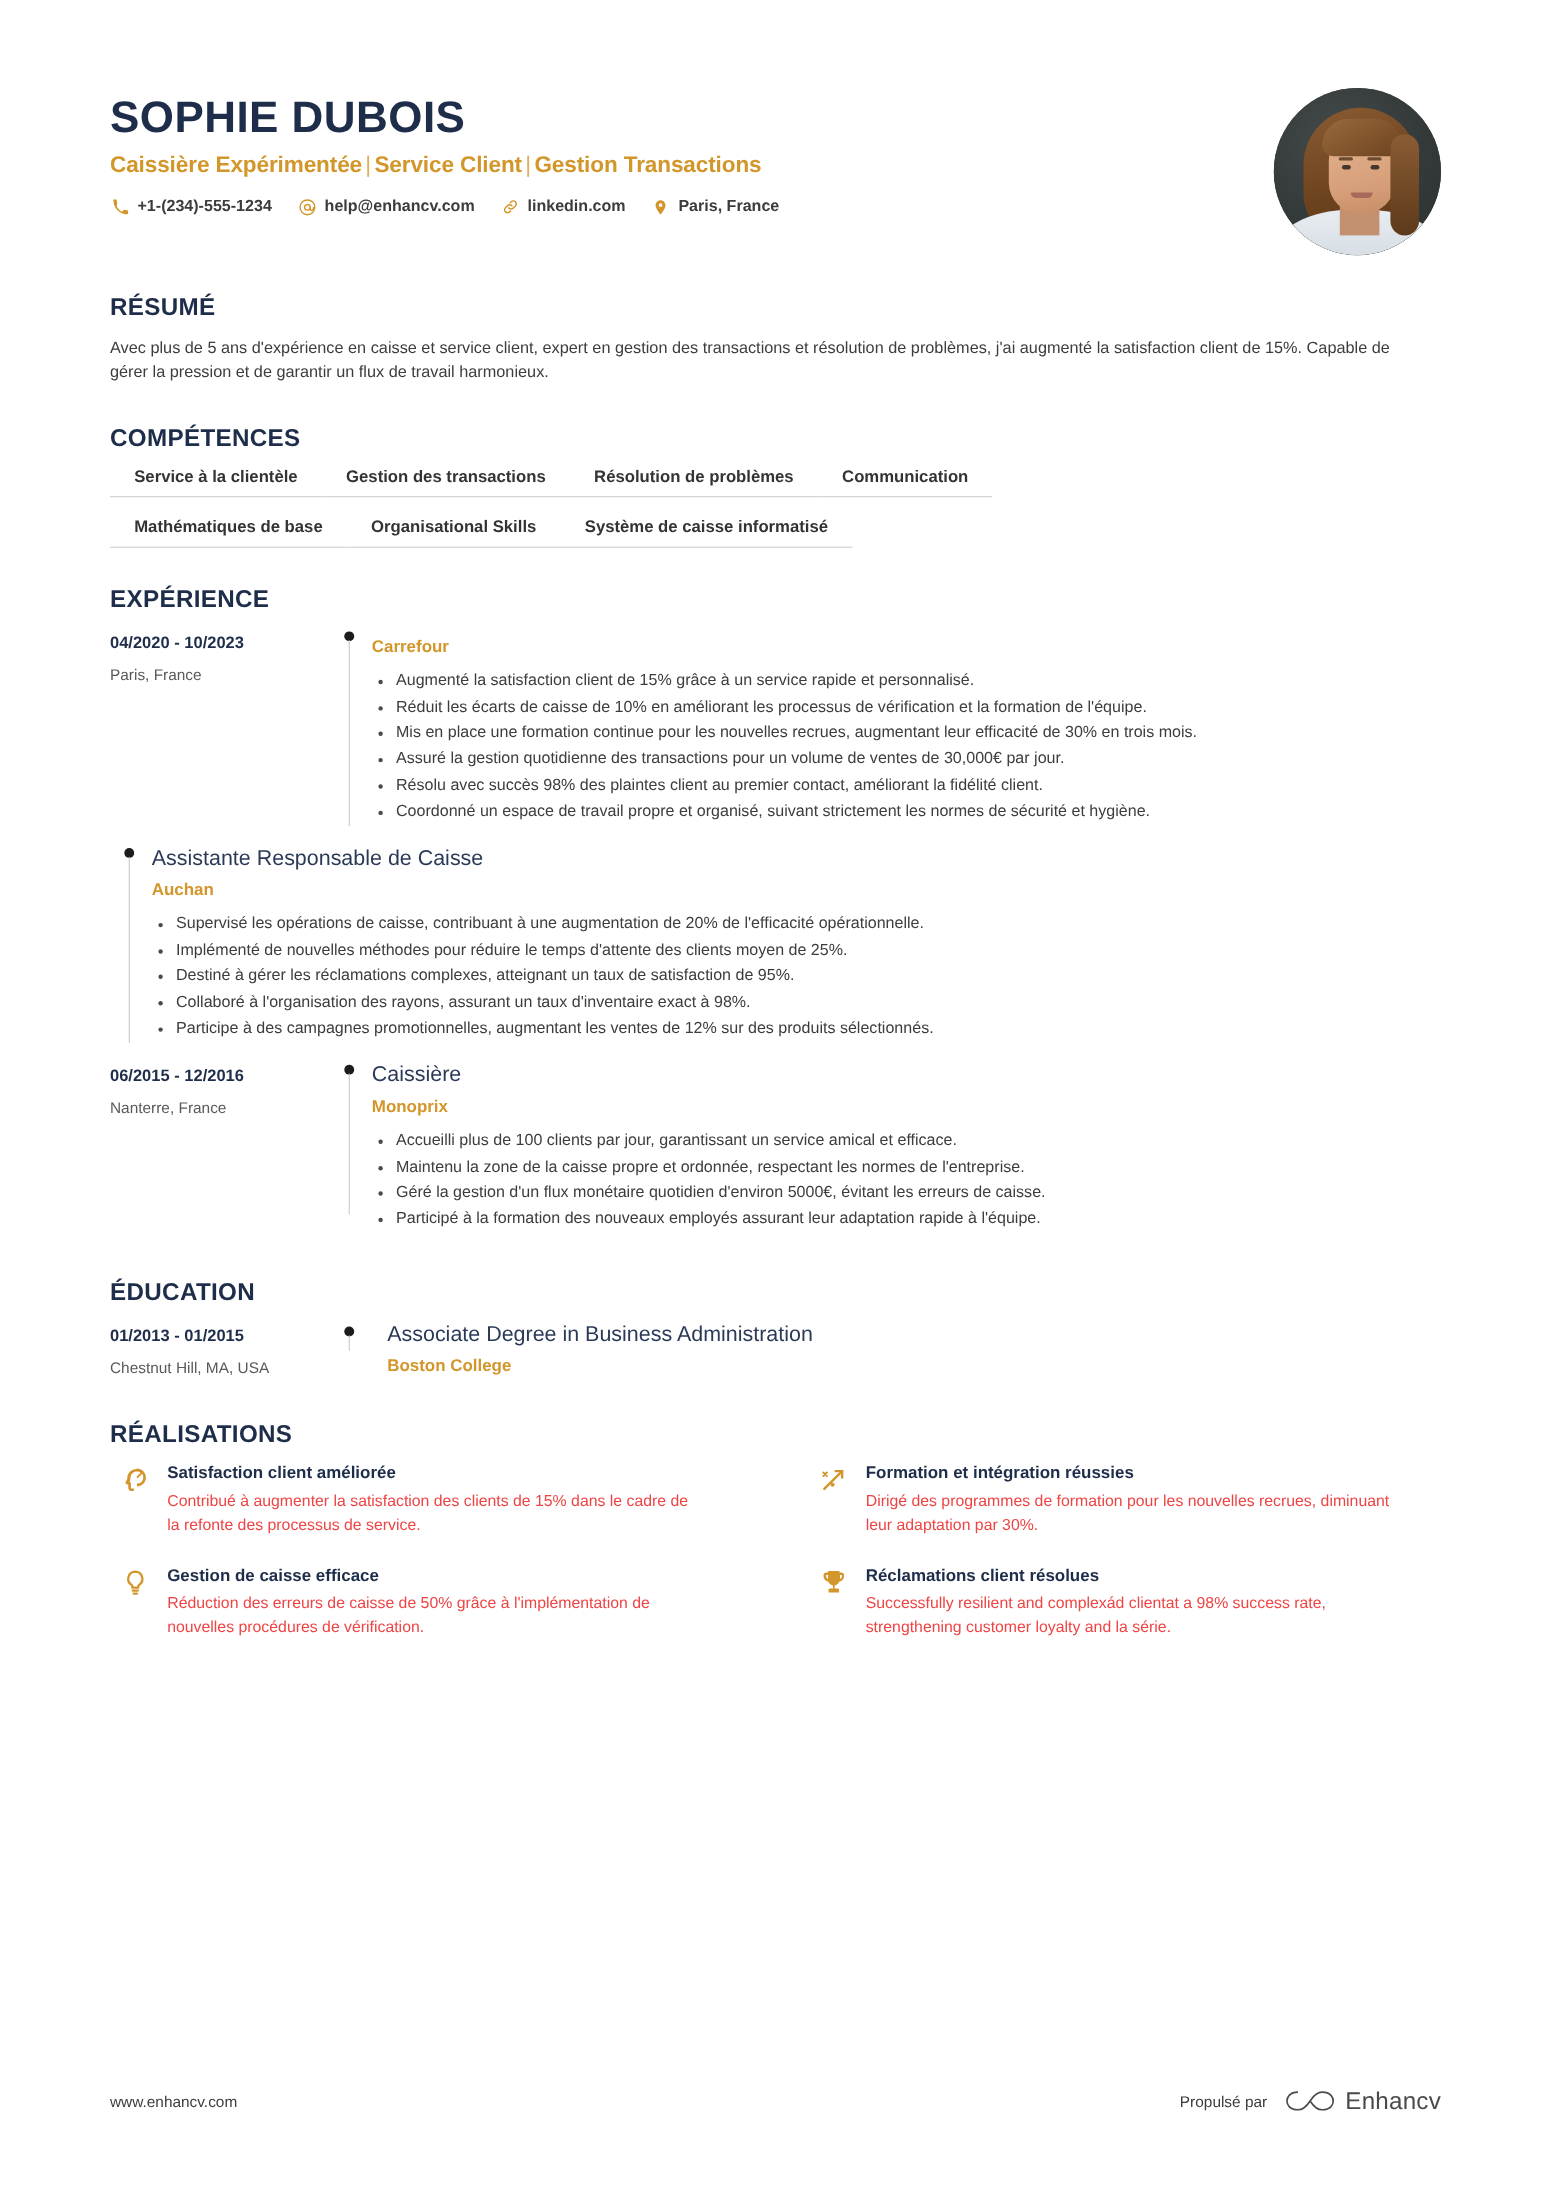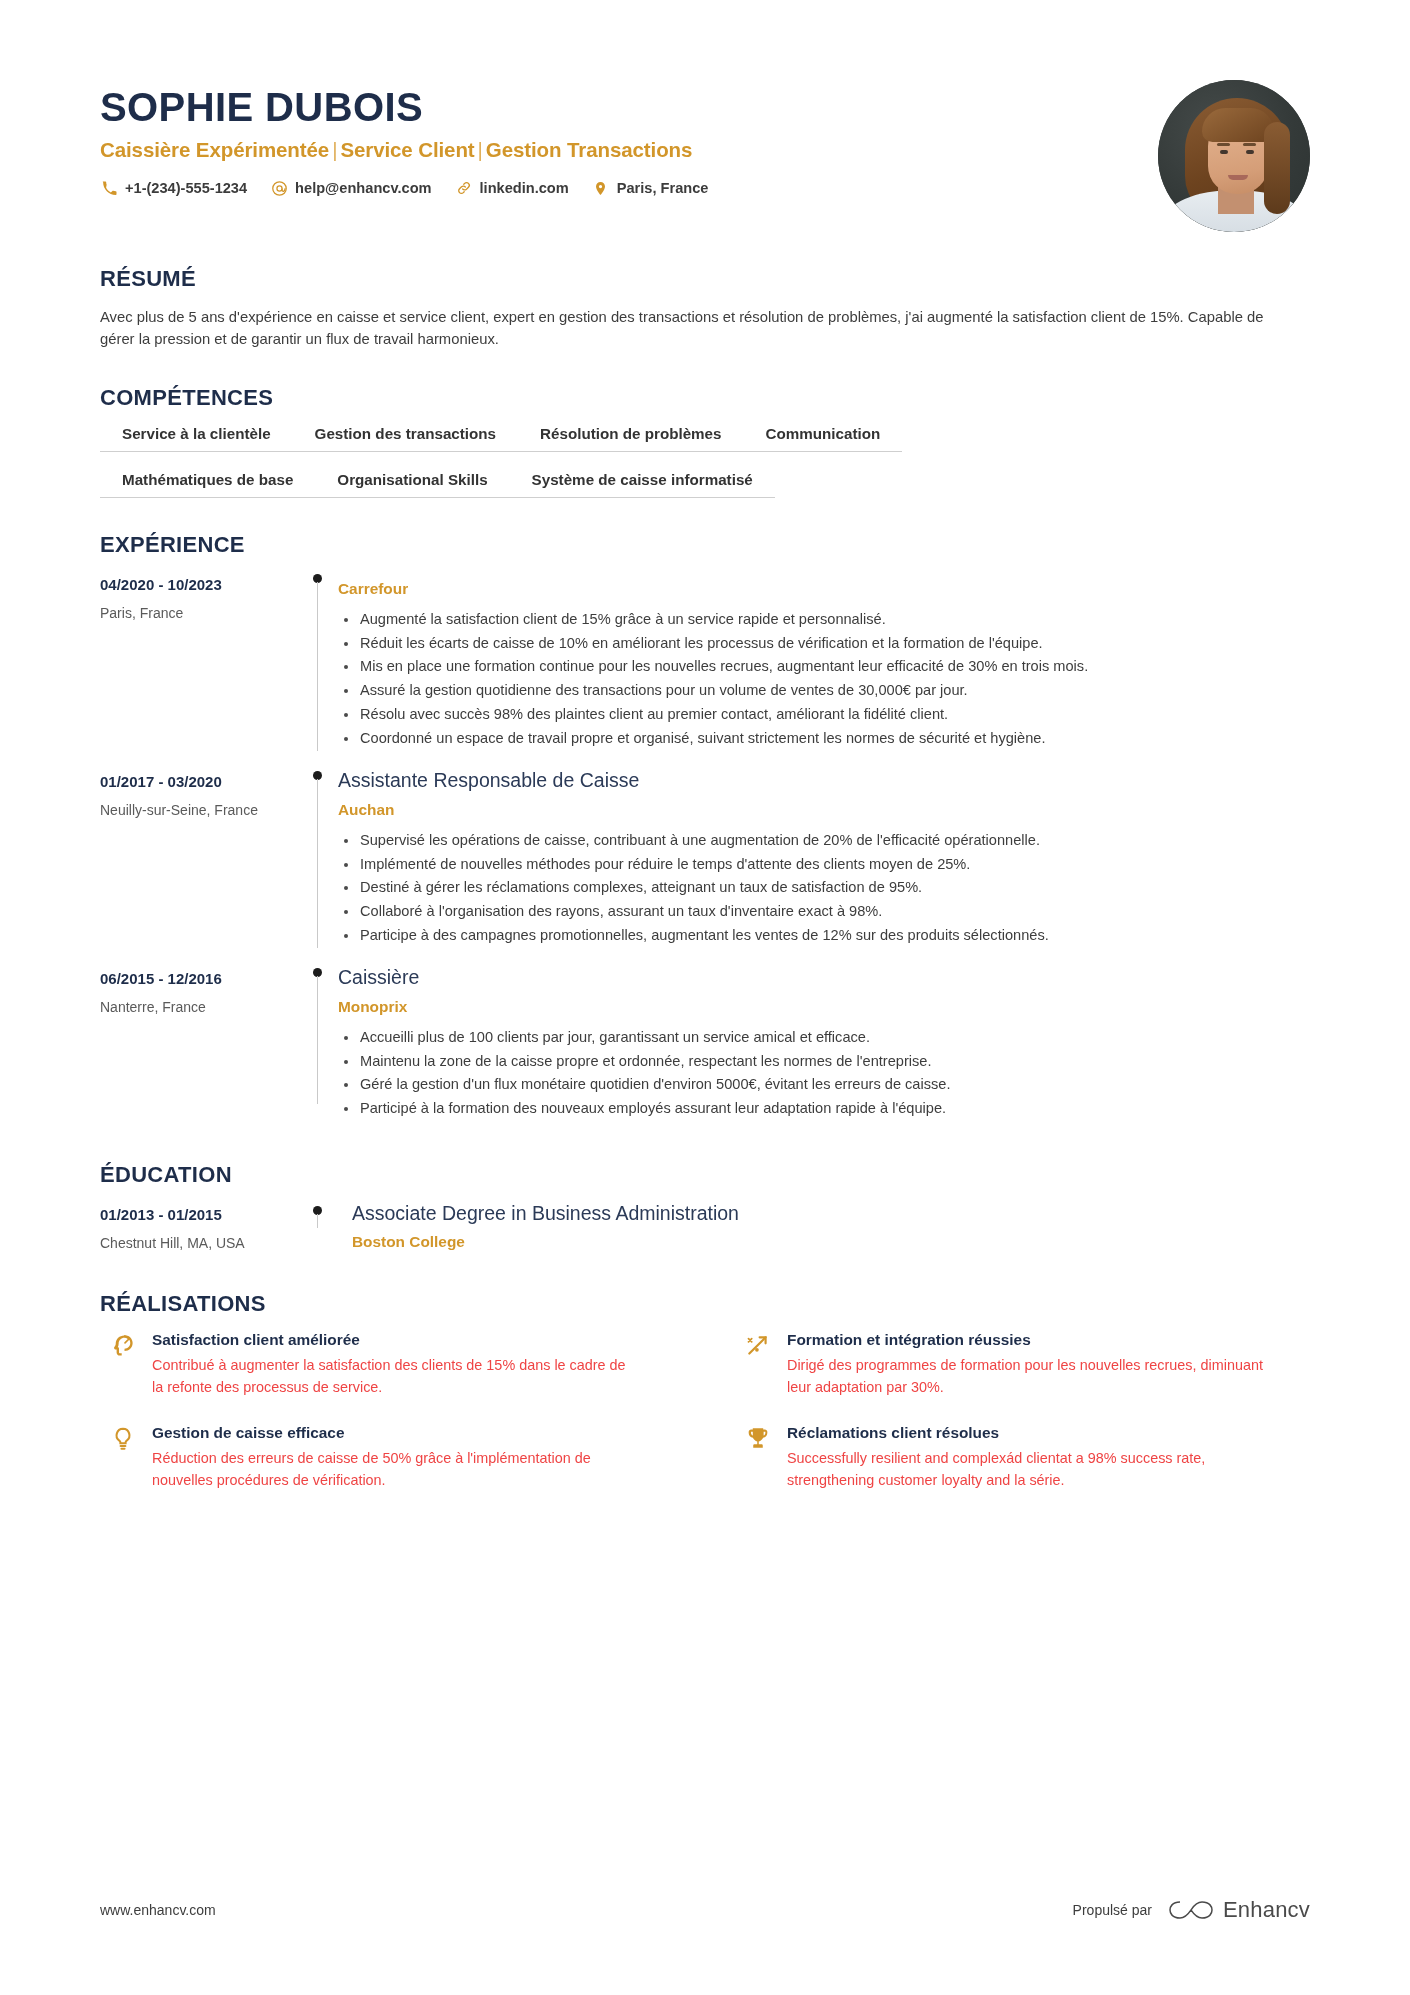--- a/index.html
+++ b/index.html
@@ -423,24 +423,20 @@
           <li>Réduit les écarts de caisse de 10% en améliorant les processus de vérification et la formation de l'équipe.</li>
           <li>Mis en place une formation continue pour les nouvelles recrues, augmentant leur efficacité de 30% en trois mois.</li>
           <li>Assuré la gestion quotidienne des transactions pour un volume de ventes de 30,000€ par jour.</li>
           <li>Résolu avec succès 98% des plaintes client au premier contact, améliorant la fidélité client.</li>
           <li>Coordonné un espace de travail propre et organisé, suivant strictement les normes de sécurité et hygiène.</li>
         </ul>
       </div>
     </div>
 
     <div class="entry exp-entry">
-      <div class="entry-left">
-        <div class="entry-date">01/2017 - 03/2020</div>
-        <div class="entry-loc">Neuilly-sur-Seine, France</div>
-      </div>
       <div class="entry-rail">
         <div class="dot"></div>
         <div class="line"></div>
       </div>
       <div class="entry-body">
         <div class="entry-title">Assistante Responsable de Caisse</div>
         <div class="entry-company">Auchan</div>
         <ul class="bullets">
           <li>Supervisé les opérations de caisse, contribuant à une augmentation de 20% de l'efficacité opérationnelle.</li>
           <li>Implémenté de nouvelles méthodes pour réduire le temps d'attente des clients moyen de 25%.</li>

